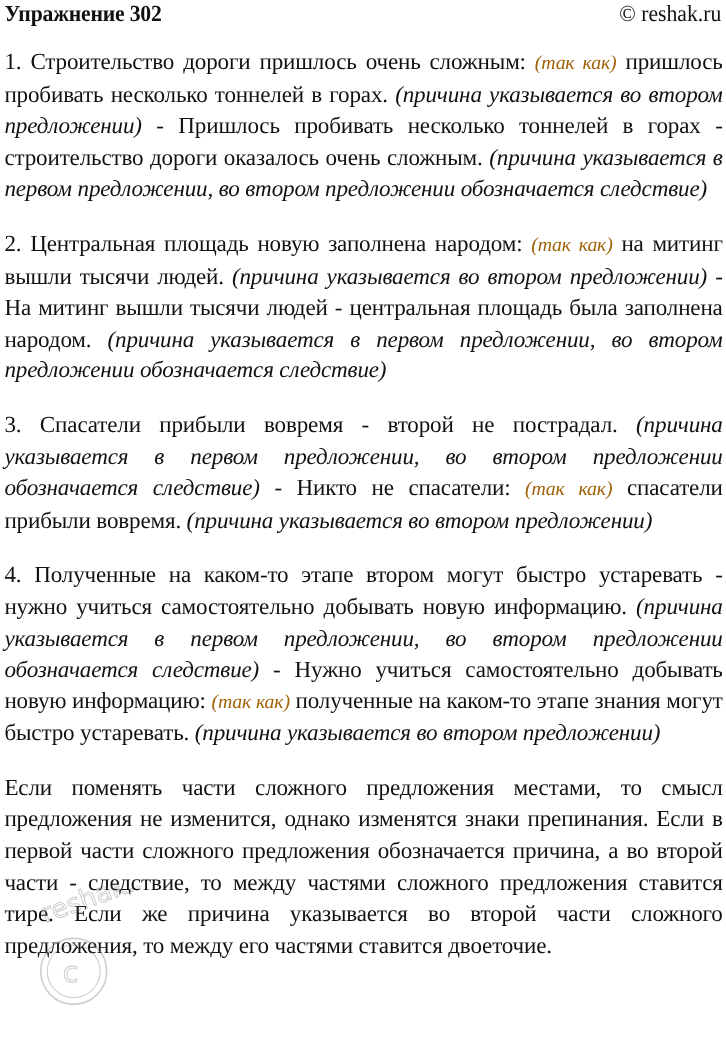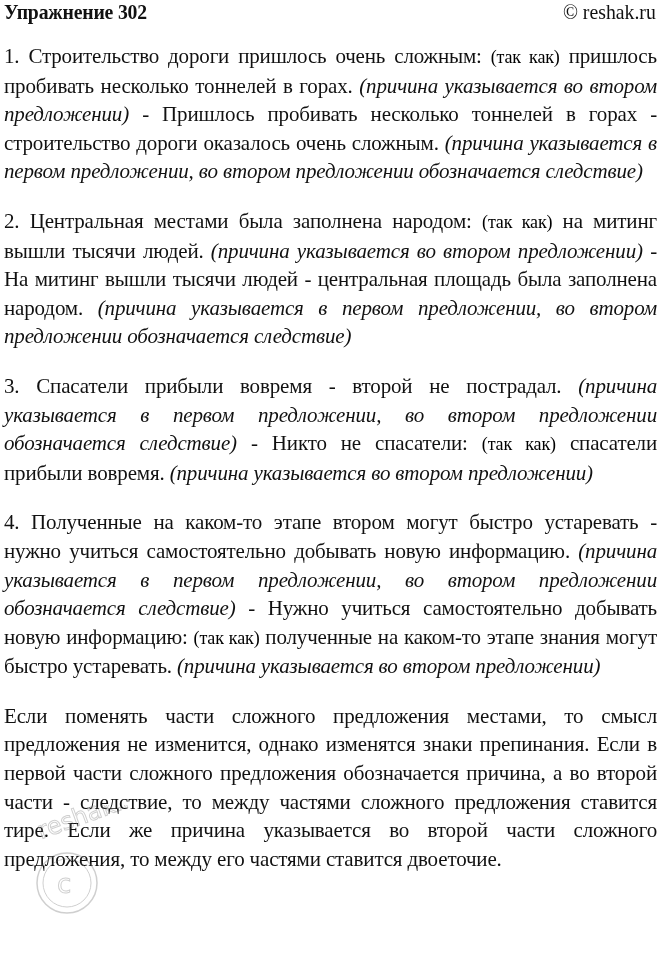--- a/index.html
+++ b/index.html
@@ -49,21 +49,22 @@
       font-size: 21px;
       line-height: 28.6px;
       text-align: justify;
       margin: 0 0 21px 0;
       letter-spacing: -0.15px;
     }
     .note {
       font-style: italic;
     }
     .tag {
-      color: #000000;
+      font-style: italic;
+      color: #a16207;
       font-size: 18px;
     }
     .watermark {
       position: absolute;
       left: 22px;
       top: 805px;
       width: 150px;
       height: 120px;
       pointer-events: none;
       opacity: 0.35;
@@ -84,21 +85,21 @@
     <span>Строительство дороги пришлось очень сложным:</span>
     <span class="tag">(так как)</span>
     <span>пришлось пробивать несколько тоннелей в горах.</span>
     <span class="note">(причина указывается во втором предложении)</span>
     <span>- Пришлось пробивать несколько тоннелей в горах - строительство дороги оказалось очень сложным.</span>
     <span class="note">(причина указывается в первом предложении, во втором предложении обозначается следствие)</span>
   </p>
 
   <p class="para">
     <span>2.</span>
-    <span>Центральная местами была заполнена народом:</span>
+    <span>Центральная площадь новую заполнена народом:</span>
     <span class="tag">(так как)</span>
     <span>на митинг вышли тысячи людей.</span>
     <span class="note">(причина указывается во втором предложении)</span>
     <span>- На митинг вышли тысячи людей - центральная площадь была заполнена народом.</span>
     <span class="note">(причина указывается в первом предложении, во втором предложении обозначается следствие)</span>
   </p>
 
   <p class="para">
     <span>3.</span>
     <span>Спасатели прибыли вовремя - второй не пострадал.</span>

